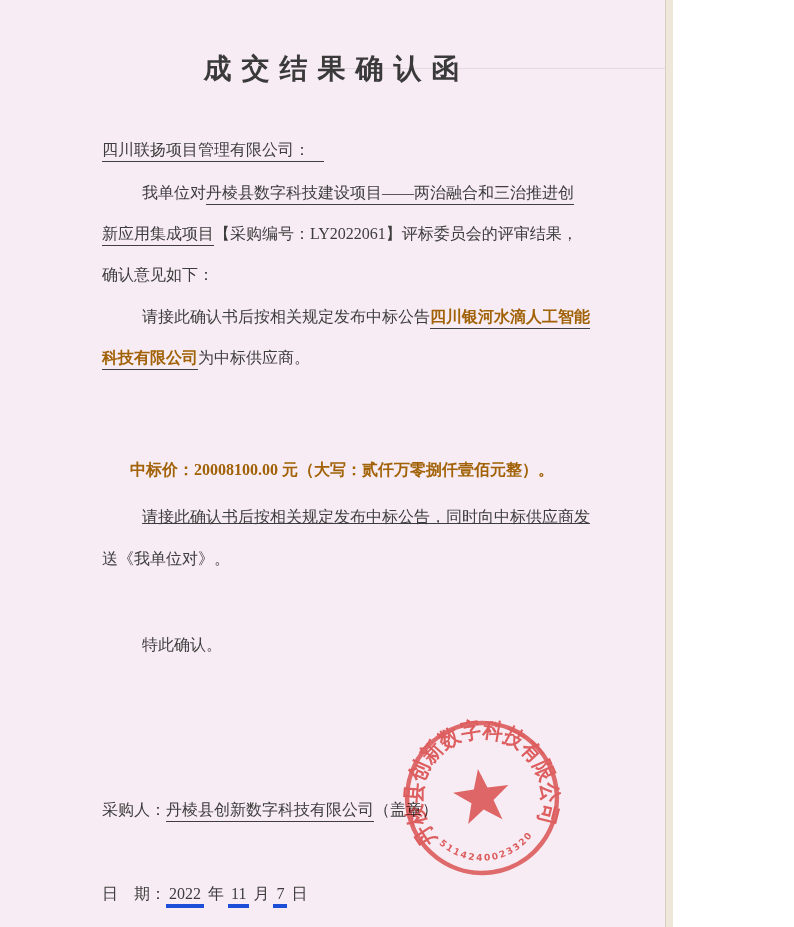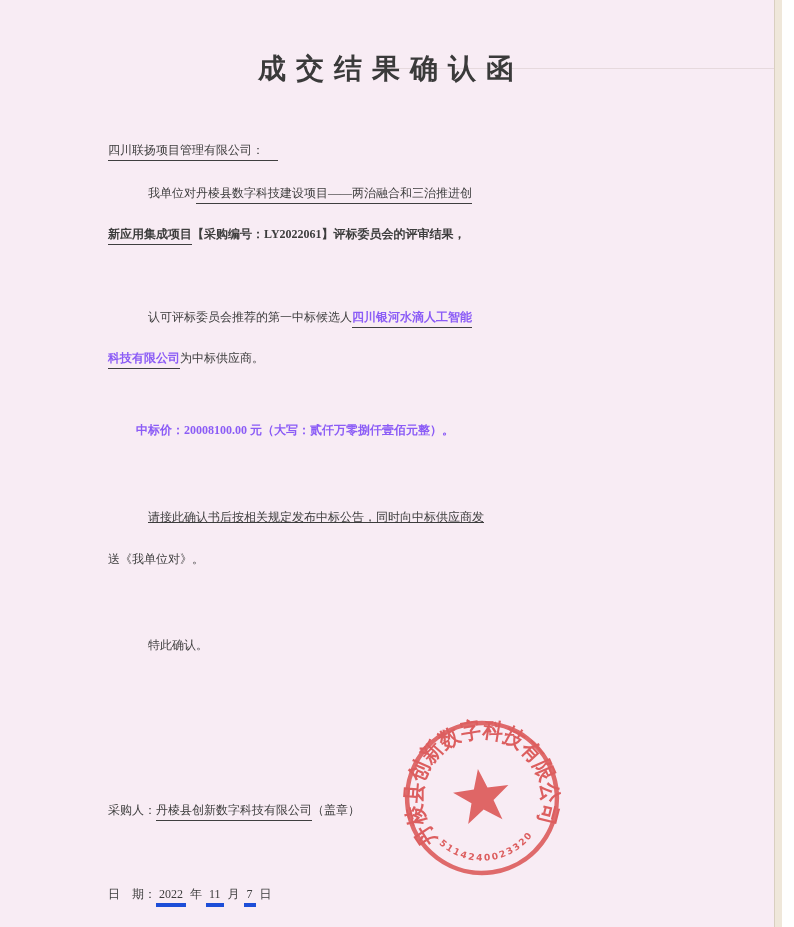--- a/index.html
+++ b/index.html
@@ -1,47 +1,47 @@
 <!DOCTYPE html>
 <html><head>
 <meta charset="utf-8">
 <style>
   html,body{margin:0;padding:0;}
   .page{
     position:relative;
-    width:782px;height:927px;
+    width:673px;height:927px;
     background:#f8ecf4;
     overflow:hidden;
     font-family:"Liberation Serif","DejaVu Serif",serif;
     color:#3d3d3d;
   }
   .edge-strip{
     position:absolute;top:0;right:0;width:7px;height:100%;
     background:#efe7da;border-left:1px solid #d9cfc0;
   }
   .scan-line{
     position:absolute;top:68px;left:50%;right:8px;height:1px;
     background:rgba(175,158,150,0.25);
   }
   .title{
     position:absolute;top:50px;left:0;width:100%;
     text-align:center;
     font-size:28px;font-weight:600;letter-spacing:10px;
     color:#3a3a3a;white-space:nowrap;
   }
   .line{
-    position:absolute;left:108px;
-    font-size:12px;line-height:24px;
+    position:absolute;left:102px;
+    font-size:16px;line-height:24px;
     white-space:nowrap;color:#3d3d3d;
   }
   .indent{padding-left:40px;text-align:center;}
   .indent-sm{padding-left:28px;}
   .u{border-bottom:1px solid #3f3f3f;padding-bottom:3px;}
   .u-pad{padding-right:14px;}
-  .bold{font-weight:bold;color:#8b5cf6;}
+  .bold{font-weight:bold;color:#a16207;margin-top:40px;}
   .num-u{border-bottom:4px solid #1d4ed8;padding:0 3px 2px 3px;}
   .date-unit{padding:0 4px;}
   .seal{
     position:absolute;left:396px;top:712px;width:172px;height:172px;
     transform:rotate(-8deg);
     opacity:0.88;
     mix-blend-mode:multiply;
   }
 </style>
 </head>
@@ -55,27 +55,30 @@
   <div class="title">成交结果确认函</div>
 
   <div class="line" style="top:138px;">
     <span class="u u-pad">四川联扬项目管理有限公司：</span>
   </div>
 
   <div class="line indent" style="top:181px;">
     <span>我单位对</span><span class="u">丹棱县数字科技建设项目——两治融合和三治推进创</span>
   </div>
 
-  <div class="line" style="top:222px;font-weight:bold;">
+  <div class="line" style="top:222px;">
     <span class="u">新应用集成项目</span><span>【采购编号：LY2022061】评标委员会的评审结果，</span>
   </div>
 
+  <div class="line" style="top:263px;">
+    <span>确认意见如下：</span>
+  </div>
 
   <div class="line indent" style="top:305px;">
-    <span>认可评标委员会推荐的第一中标候选人</span><span class="u bold">四川银河水滴人工智能</span>
+    <span>请接此确认书后按相关规定发布中标公告</span><span class="u bold">四川银河水滴人工智能</span>
   </div>
 
   <div class="line" style="top:346px;">
     <span class="u bold">科技有限公司</span><span>为中标供应商。</span>
   </div>
 
   <div class="line indent-sm bold" style="top:418px;">中标价：20008100.00 元（大写：贰仟万零捌仟壹佰元整）。</div>
 
   <div class="line indent" style="top:505px;text-decoration:underline;">请接此确认书后按相关规定发布中标公告，同时向中标供应商发</div>
 

